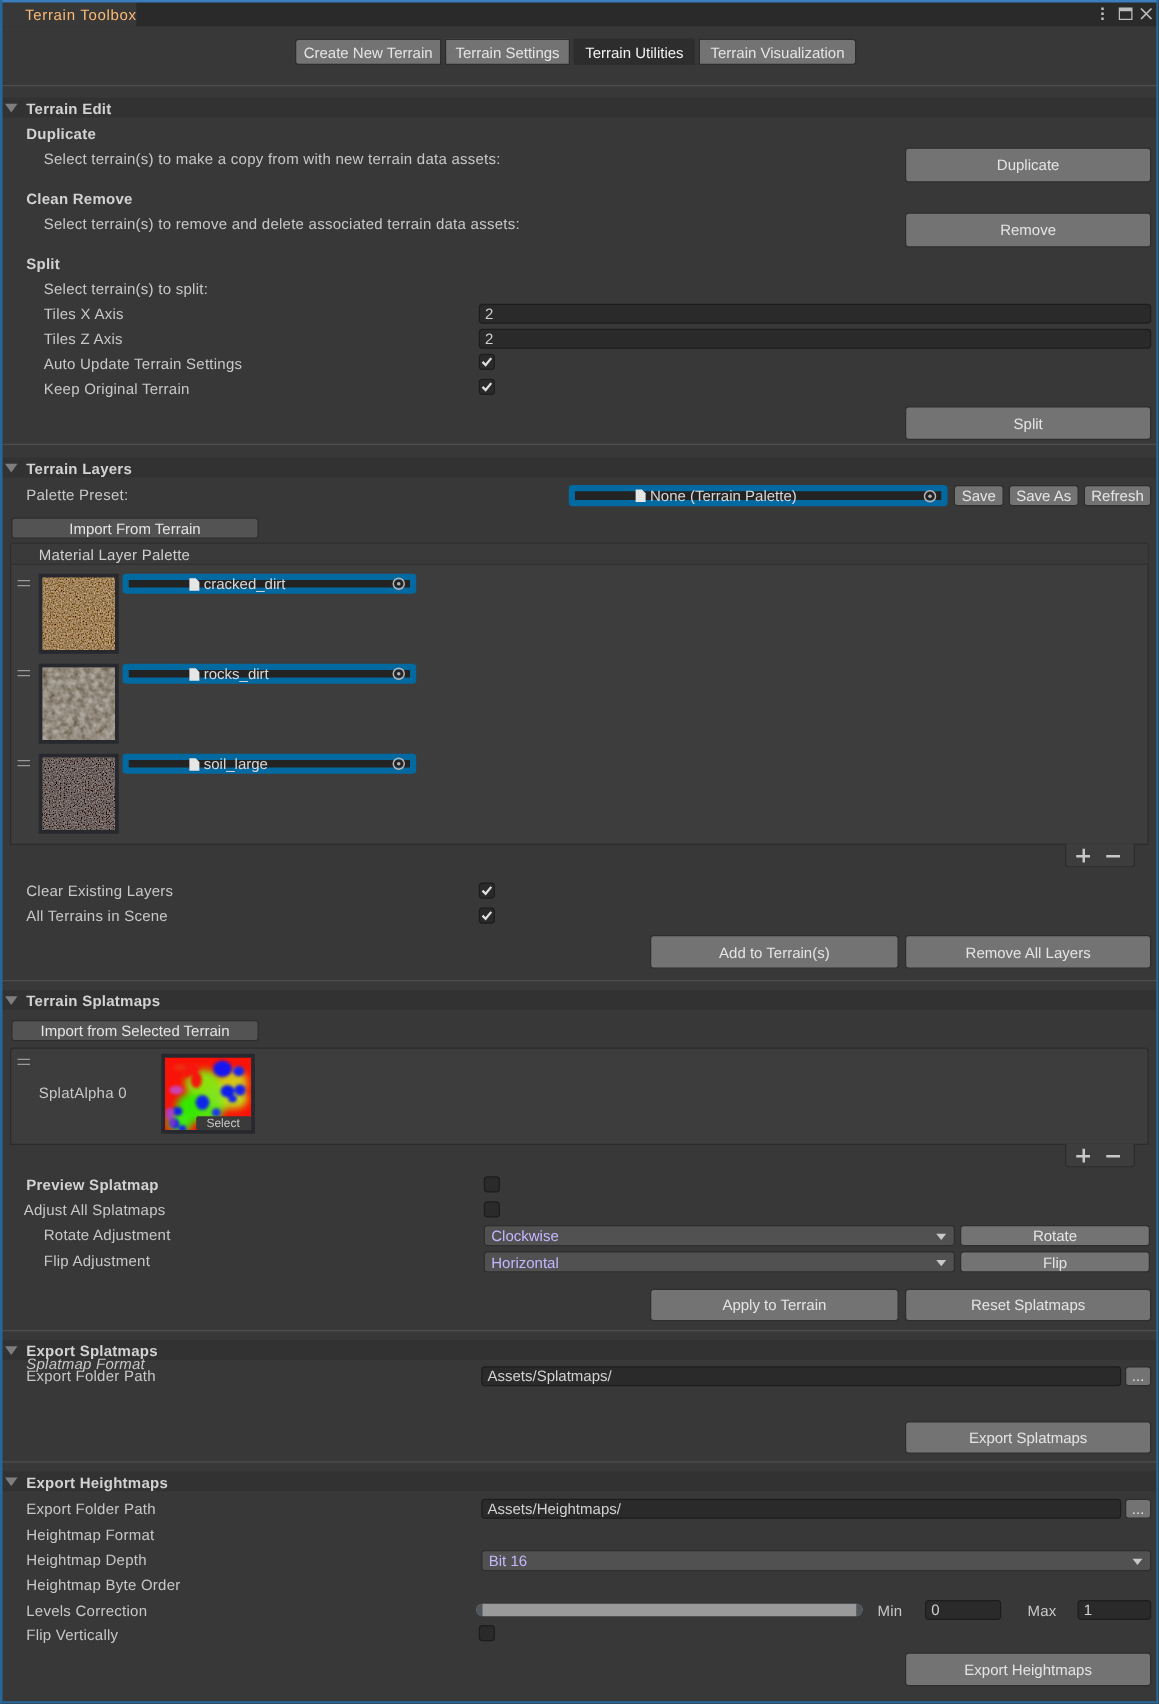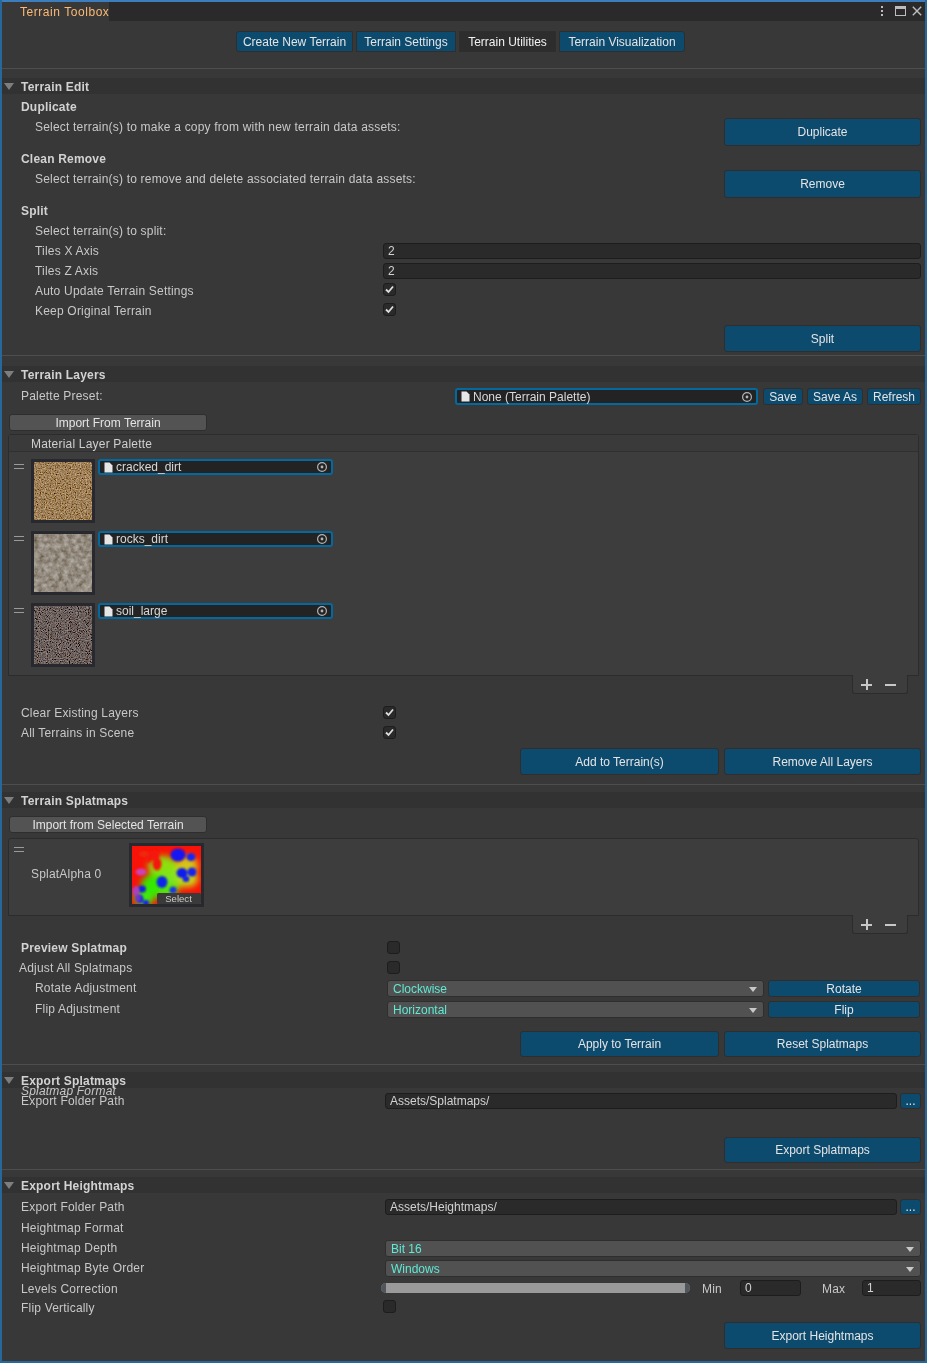--- a/index.html
+++ b/index.html
@@ -2,35 +2,35 @@
 <html><head>
 <meta charset="utf-8">
 <style>
 * { margin:0; padding:0; box-sizing:border-box; }
 html,body { width:927px; height:1363px; background:#383838; overflow:hidden; }
 body { font-family:"Liberation Sans", sans-serif; font-size:12px; color:#C8C8C8; }
 #root { position:relative; width:927px; height:1363px; background:#383838; overflow:hidden; }
 .abs { position:absolute; }
 .lbl { position:absolute; font-size:12px; color:#C8C8C8; white-space:nowrap; line-height:14px; letter-spacing:0.2px; }
 .bold { font-weight:bold; color:#D2D2D2; }
-.btn { position:absolute; background:#0c4a6e; border:1px solid #2E2E2E; border-radius:3px;
+.btn { position:absolute; background:#737373; border:1px solid #2E2E2E; border-radius:3px;
   color:#E4E4E4; font-size:12px; text-align:center; display:flex; align-items:center; justify-content:center; }
 .tf { position:absolute; background:#2A2A2A; border:1px solid #1D1D1D; border-radius:3px;
   color:#D2D2D2; font-size:12px; padding-left:4px; display:flex; align-items:center; }
 .dd { position:absolute; background:#515151; border:1px solid #2E2E2E; border-radius:3px;
-  color:#5eead4; font-size:12px; padding-left:5px; display:flex; align-items:center; }
+  color:#c4b5fd; font-size:12px; padding-left:5px; display:flex; align-items:center; }
 .dd:after { content:""; position:absolute; right:6px; top:50%; margin-top:-2px;
   border-left:4px solid transparent; border-right:4px solid transparent; border-top:5px solid #C8C8C8; }
 .cb { position:absolute; width:13px; height:13px; background:#2A2A2A; border:1px solid #1D1D1D; border-radius:3px; }
 .tri { position:absolute; width:0; height:0; border-left:5px solid transparent;
   border-right:5px solid transparent; border-top:7px solid #7E7E7E; }
 .secline { position:absolute; left:0; width:927px; height:1px; background:#4E4E4E; }
 .secband { position:absolute; left:0; width:927px; height:16px; background:#323232; }
-.objf { position:absolute; background:#232323; border:2px solid #0369a1; border-radius:3px;
-  color:#D8D8D8; font-size:12px; display:flex; align-items:center; }
+.objf { position:absolute; background:#232323; border:5px solid #0369a1; border-radius:3px;
+  color:#D8D8D8; font-size:12px; display:flex; align-items:center;padding-left:44px; }
 </style>
 </head>
 <body>
 <div id="root">
 
 <div class="abs" style="left:0;top:0;width:927px;height:21px;background:#2A2A2A;"></div>
 <div class="abs" style="left:1px;top:2px;width:108px;height:19px;background:#383838;"></div>
 <div class="lbl" style="left:20px;top:5px;color:#fdba74;letter-spacing:0.55px;">Terrain Toolbox</div>
 
 <div class="abs" style="left:881px;top:6px;width:2px;height:11px;">
@@ -284,21 +284,20 @@
 <div class="secband" style="top:1177px;"></div>
 <div class="tri" style="left:4px;top:1182px;"></div>
 <div class="lbl bold" style="left:21px;top:1179px;">Export Heightmaps</div>
 <div class="lbl" style="left:21px;top:1200px;">Export Folder Path</div>
 <div class="tf" style="left:385px;top:1199px;width:512px;height:16px;">Assets/Heightmaps/</div>
 <div class="btn" style="left:900px;top:1199px;width:21px;height:16px;">...</div>
 <div class="lbl" style="left:21px;top:1221px;">Heightmap Format</div>
 <div class="lbl" style="left:21px;top:1241px;">Heightmap Depth</div>
 <div class="dd" style="left:385px;top:1240px;width:536px;height:17px;">Bit 16</div>
 <div class="lbl" style="left:21px;top:1261px;">Heightmap Byte Order</div>
-<div class="dd" style="left:385px;top:1260px;width:536px;height:17px;">Windows</div>
 <div class="lbl" style="left:21px;top:1282px;">Levels Correction</div>
 
 <div class="abs" style="left:381px;top:1283px;width:309px;height:10px;background:#9A9A9A;border-radius:5px;"></div>
 <div class="abs" style="left:381px;top:1283px;width:5px;height:10px;background:#50565B;border-radius:5px 0 0 5px;"></div>
 <div class="abs" style="left:685px;top:1283px;width:5px;height:10px;background:#50565B;border-radius:0 5px 5px 0;"></div>
 <div class="lbl" style="left:702px;top:1282px;">Min</div>
 <div class="tf" style="left:740px;top:1280px;width:61px;height:16px;">0</div>
 <div class="lbl" style="left:822px;top:1282px;">Max</div>
 <div class="tf" style="left:862px;top:1280px;width:59px;height:16px;">1</div>
 <div class="lbl" style="left:21px;top:1301px;">Flip Vertically</div>

